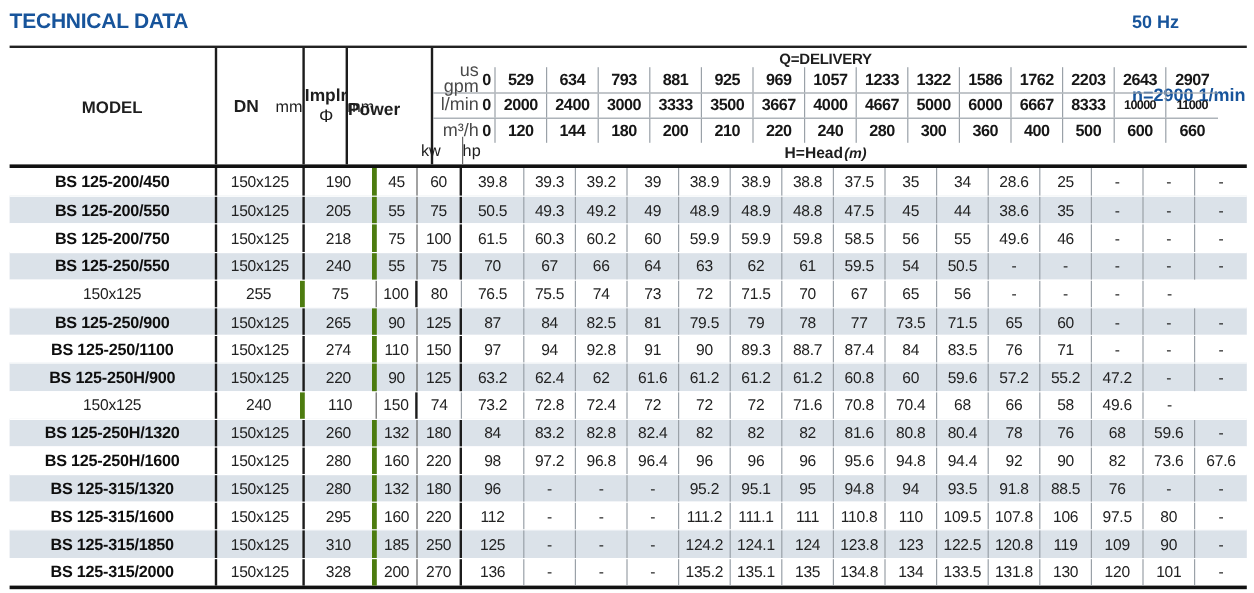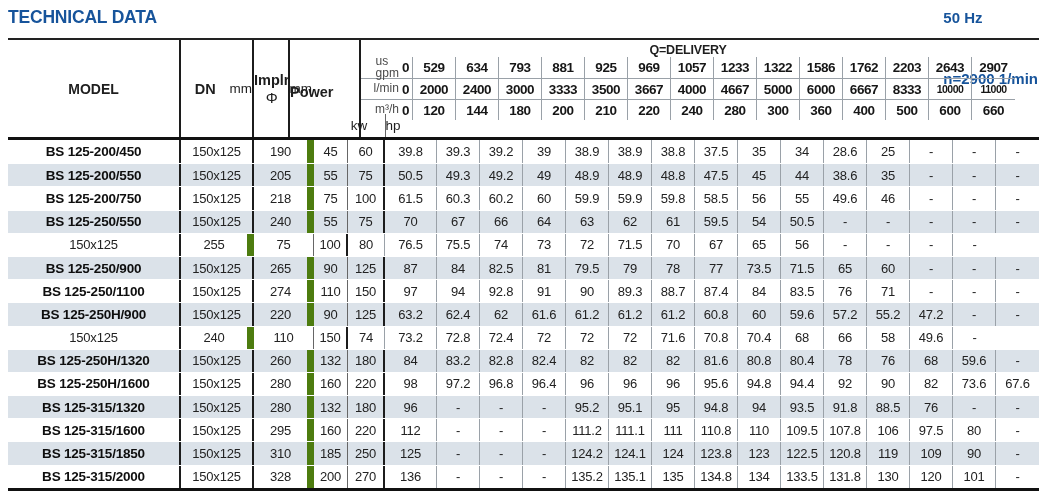--- a/index.html
+++ b/index.html
@@ -51,41 +51,41 @@
   .f-row { height: 21px; display: flex; }
   .f-row + .f-row { border-top: 1px solid var(--grid); }
   .f-cell {
     width: 43px; display: flex; align-items: center; justify-content: center;
     font-size: 13.5px; font-weight: bold; letter-spacing: -0.4px; color: #161616;
     border-right: 1px solid var(--grid);
   }
   .f-row .f-cell:last-child { border-right: none; }
   .f-cell.sm { font-size: 10.5px; letter-spacing: -0.5px; }
   .f-first { width: 52px; justify-content: flex-end; padding-right: 3px; }
-  .unit { flex: 1; font-size: 12px; font-weight: 400;
+  .unit { flex: 1; text-align: right; font-size: 15px; font-weight: 400;
           color: #4a4a4a; line-height: 0.95; letter-spacing: 0; padding-right: 3px; padding-left: 28px; }
   .zero { width: 14px; text-align: center; }
   .head-row { height: 20px; display: flex; align-items: center; justify-content: center;
               font-size: 13px; font-weight: bold; gap: 1px; }
   .head-unit { font-style: italic; font-size: 12px; }
 
   
   .brow {
     display: grid;
     grid-template-columns: 173px 73px 60px 34px 37px 52px repeat(14, 43px);
     height: 23.2px;
     border-top: 1px solid #ffffff;
   }
   .brow:first-child { border-top: none; }
   .brow:nth-child(even) { background: var(--shade); }
   .bc { display: flex; align-items: center; justify-content: center;
         font-size: 13px; letter-spacing: -0.2px; color: #222; }
   .b-model { font-weight: bold; font-size: 13.5px; color: #0e0e0e; border-right: 2px solid #1c1c1c; }
   .b-dn    { border-right: 2px solid #1c1c1c; }
-  .b-imp   { border-right: 7px solid #4d7c0f; }
+  .b-imp   { border-right: 4px solid #4d7c0f; }
   .b-kw    { border-right: 1px solid #666; }
   .b-hp    { border-right: 2px solid #1c1c1c; }
   .b-h     { border-right: 1px solid var(--grid); }
   .brow .b-h:last-child { border-right: none; }
 </style>
 </head>
 <body>
 
 <div class="topbar">
   <div class="page-title">TECHNICAL DATA</div>
@@ -185,20 +185,24 @@
             <div class="f-cell">240</div>
             <div class="f-cell">280</div>
             <div class="f-cell">300</div>
             <div class="f-cell">360</div>
             <div class="f-cell">400</div>
             <div class="f-cell">500</div>
             <div class="f-cell">600</div>
             <div class="f-cell">660</div>
           </div>
         </div>
+      <div class="head-row">
+        <span>H=Head</span>
+          <span class="head-unit">(m)</span>
+      </div>
     </div>
   </div>
 
   <div>
       <div class="brow">
         <div class="bc b-model">BS 125-200/450</div>
         <div class="bc b-dn">150x125</div>
         <div class="bc b-imp">190</div>
         <div class="bc b-kw">45</div>
         <div class="bc b-hp">60</div>

